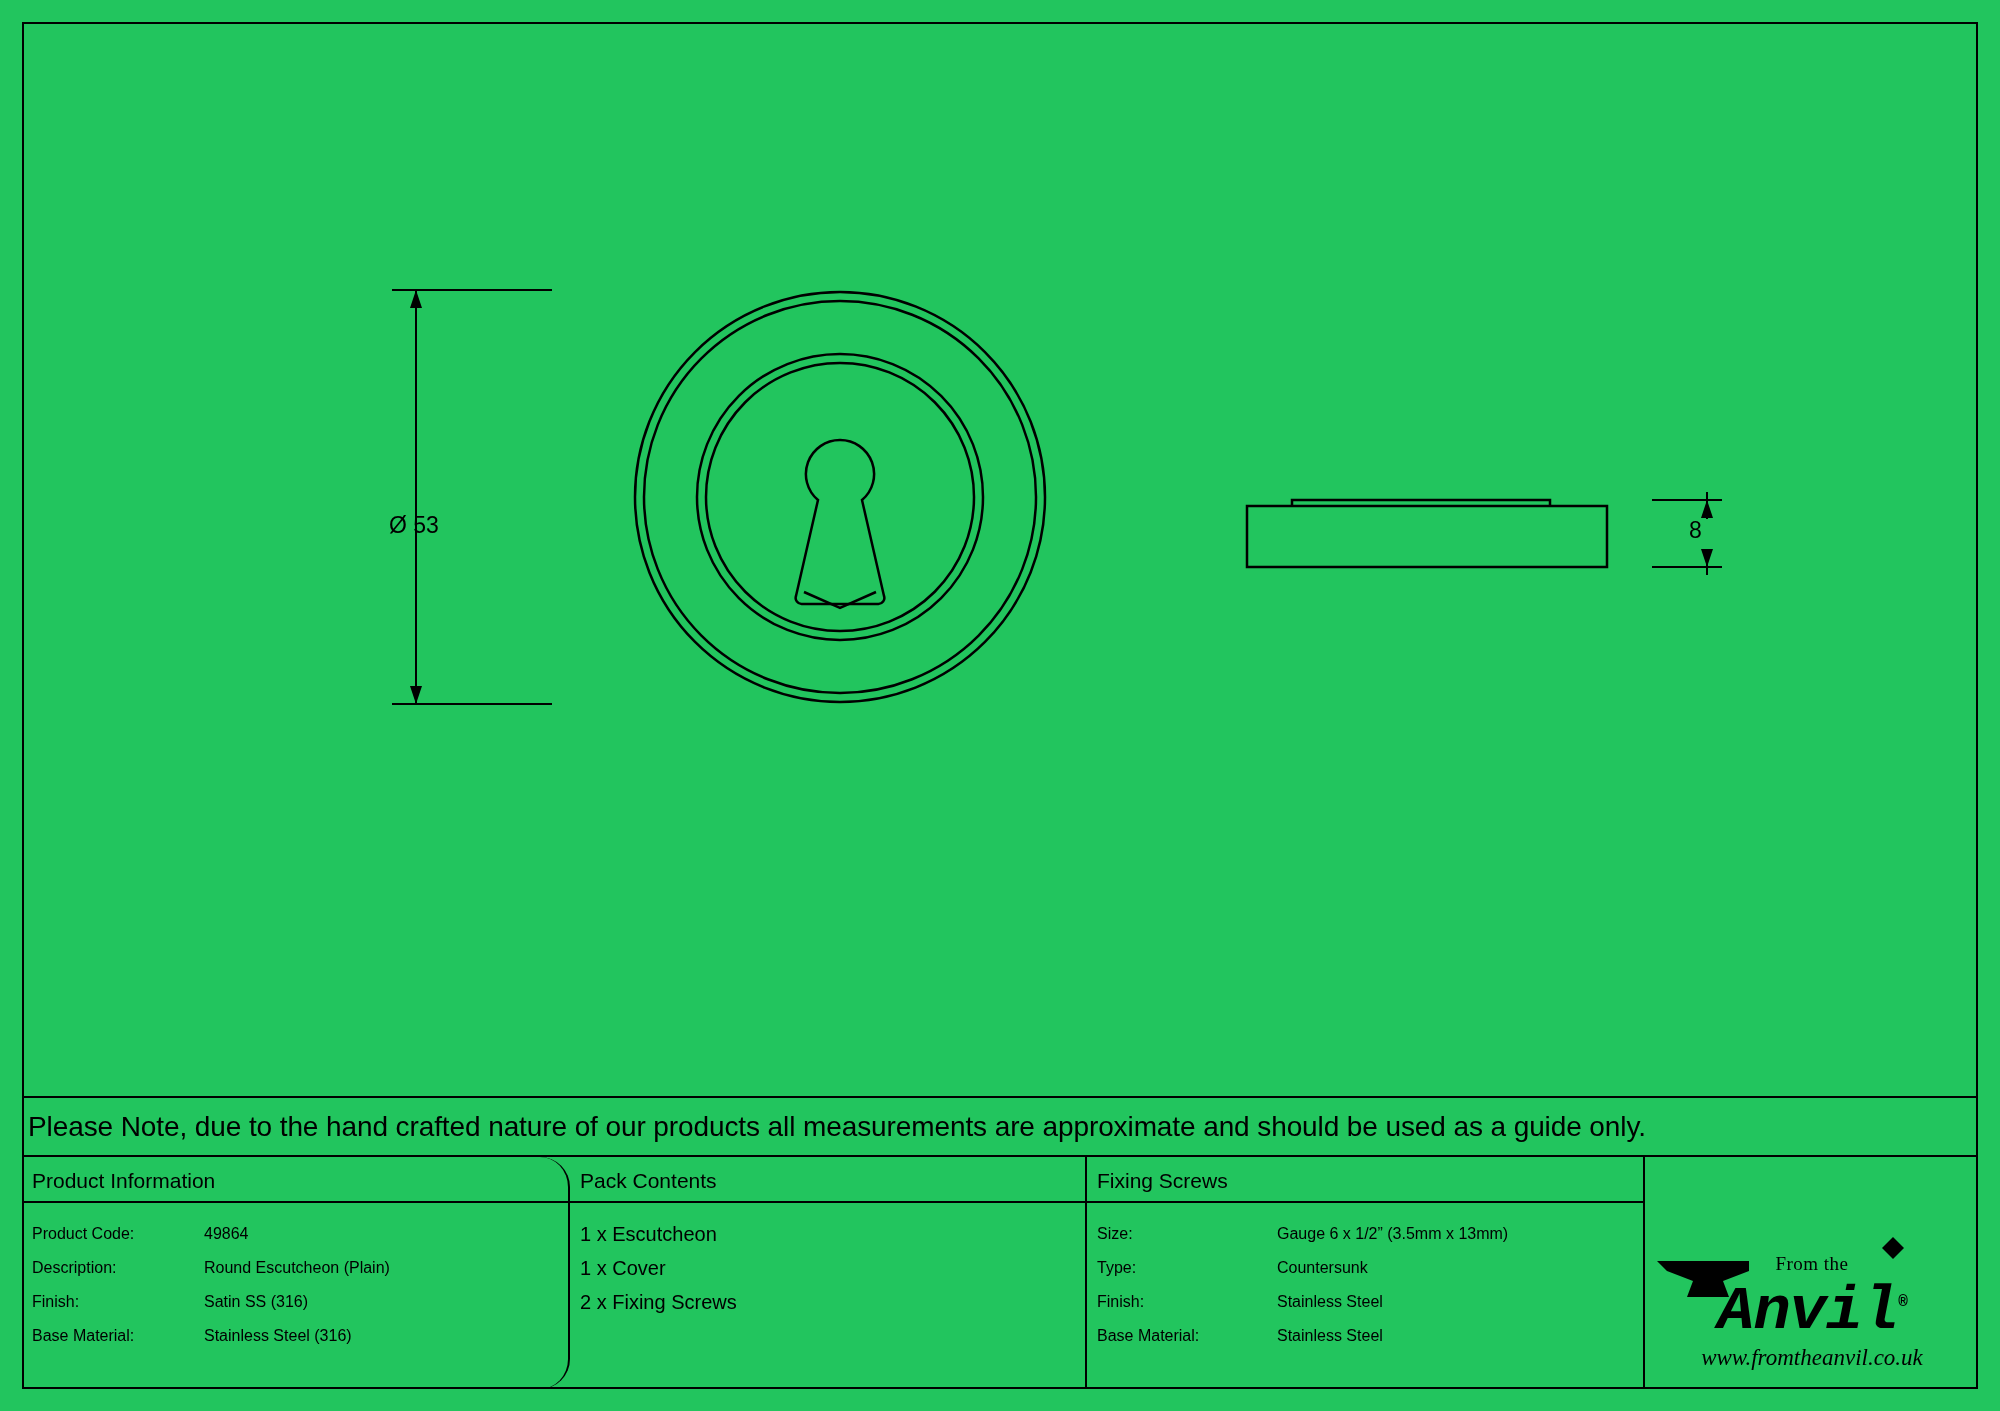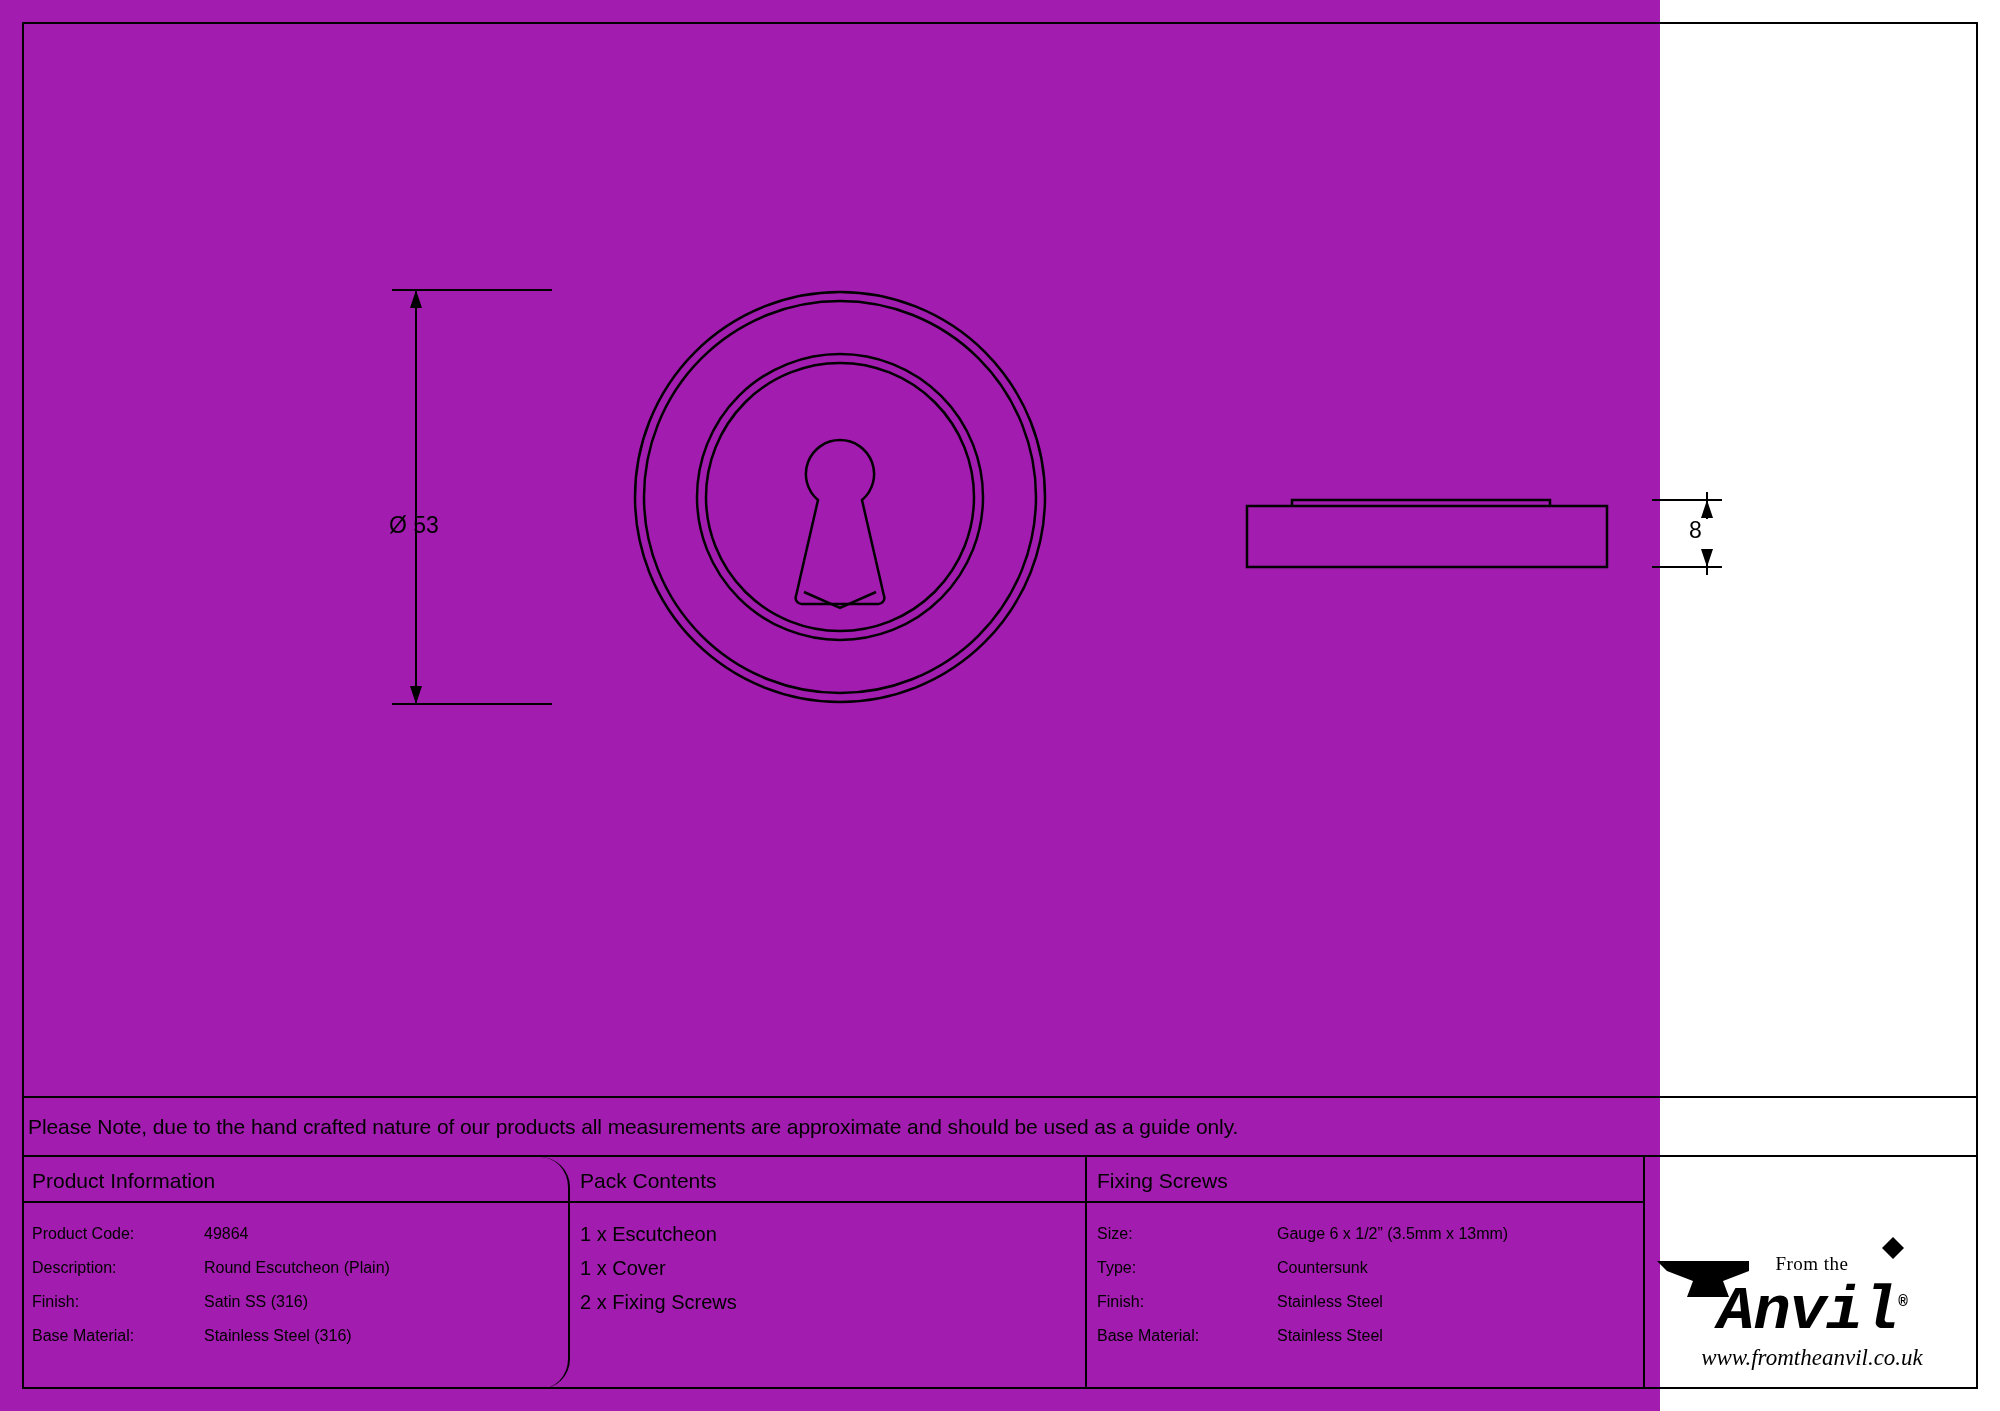--- a/index.html
+++ b/index.html
@@ -6,23 +6,23 @@
     margin: 0;
     padding: 0;
     background: #ffffff;
   }
   body {
     font-family: "Liberation Sans", sans-serif;
     color: #000000;
   }
   #sheet {
     position: relative;
-    width: 1660px;
+    width: 2000px;
     height: 1411px;
-    background: #a21caf;
+    background: #22c55e;
     box-sizing: border-box;
     padding-left: 20px;
   }
 
   
   .frame {
     position: absolute;
     left: 22px;
     top: 22px;
     width: 1956px;
@@ -48,21 +48,21 @@
     top: 1096px;
     width: 1956px;
     height: 59px;
     border-top: 2px solid #000;
     box-sizing: border-box;
     display: flex;
     align-items: center;
   }
   .note-text {
     padding-left: 6px;
-    font-size: 21px;
+    font-size: 28px;
     letter-spacing: -0.1px;
   }
 
   
   .info-row {
     position: absolute;
     left: 22px;
     top: 1155px;
     width: 1956px;
     height: 234px;

